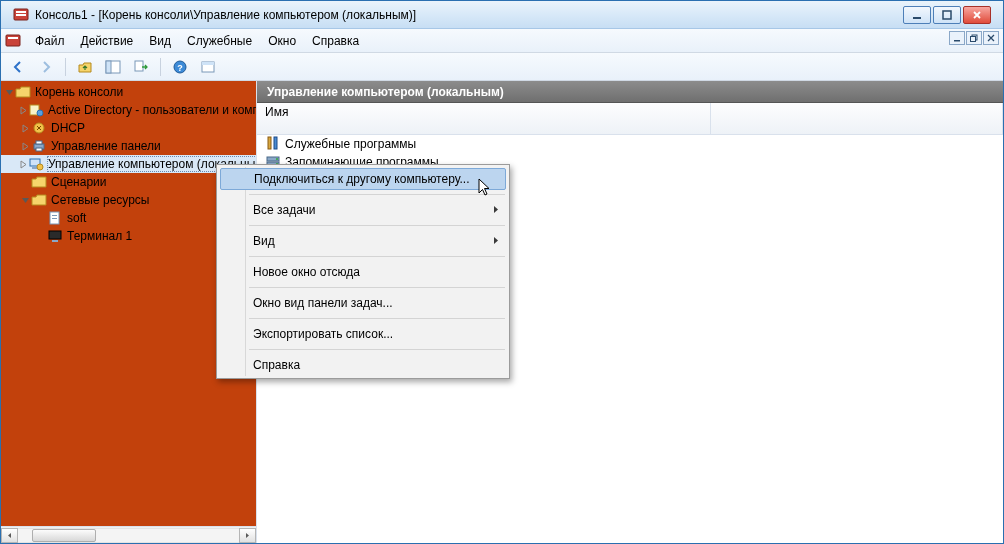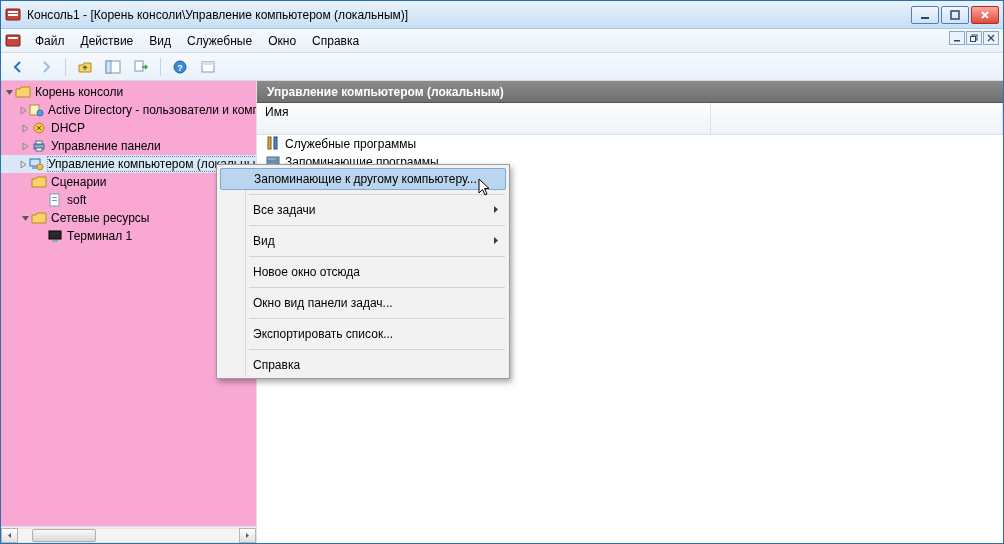--- a/index.html
+++ b/index.html
@@ -1,41 +1,41 @@
 <!DOCTYPE html>
 <html><head>
 <meta charset="utf-8">
 <style>
   * { box-sizing: border-box; }
   html, body { margin: 0; padding: 0; font-family: "Segoe UI", Tahoma, sans-serif; font-size: 12px; color: #000; }
   body { background: #fff; width: 1004px; height: 544px; overflow: hidden; position: relative; }
 
   .window { width: 1004px; height: 544px; border: 1px solid #2a6fb0; background: #fff; display: flex; flex-direction: column; }
 
-  .titlebar { height: 28px; background: linear-gradient(to bottom, #eaf3fb 0%, #d8e9f8 50%, #c7def4 100%); display: flex; align-items: center; padding: 0 4px; border-bottom: 1px solid #a7c7e7; }
+  .titlebar { height: 28px; background: linear-gradient(to bottom, #eaf3fb 0%, #d8e9f8 50%, #c7def4 100%); display: flex; align-items: center; padding: 0 12px; border-bottom: 1px solid #a7c7e7; }
   .titlebar .app-icon { width: 16px; height: 16px; margin-right: 6px; }
   .titlebar .title-text { flex: 1; font-size: 12px; color: #000; white-space: nowrap; overflow: hidden; }
   .titlebar .win-btns { display: flex; gap: 2px; }
   .win-btn { width: 28px; height: 18px; border: 1px solid #4d7fb8; border-radius: 2px; display: flex; align-items: center; justify-content: center; background: linear-gradient(to bottom,#f2f7fd,#cfe3f7); }
   .win-btn.close { background: linear-gradient(to bottom,#f8a7a0,#e04b3a); border-color: #a83028; }
   .win-btn svg { display: block; }
 
   .menubar { height: 24px; background: linear-gradient(to bottom,#f6fafe,#e9f1fa); border-bottom: 1px solid #d0d9e4; display: flex; align-items: center; padding-left: 4px; position: relative; }
   .menubar .menu-icon { width: 16px; height: 16px; margin-right: 6px; }
   .menubar .menu-item { padding: 2px 8px; cursor: default; }
   .mdi-btns { position: absolute; right: 4px; top: 2px; display: flex; gap: 1px; }
   .mdi-btn { width: 16px; height: 14px; border: 1px solid #8aa7c7; background: #eaf2fb; display: flex; align-items: center; justify-content: center; }
 
   .toolbar { height: 28px; background: linear-gradient(to bottom,#f6fafe,#e9f1fa); border-bottom: 1px solid #d0d9e4; display: flex; align-items: center; padding-left: 6px; gap: 6px; }
   .tool-sep { width: 1px; height: 18px; background: #c8d2df; margin: 0 2px; }
   .tool-btn { width: 22px; height: 22px; display: flex; align-items: center; justify-content: center; border: 1px solid transparent; border-radius: 2px; }
 
   .client { flex: 1; display: flex; overflow: hidden; }
 
-  .tree-pane { width: 256px; border-right: 1px solid #d9e1ec; background: #f9a8d4; display: flex; flex-direction: column; position: relative; }
+  .tree-pane { width: 256px; border-right: 1px solid #d9e1ec; background: #c2410c; display: flex; flex-direction: column; position: relative; }
   .tree-scroll { flex: 1; overflow: hidden; padding: 2px 0; }
   .tree-row { display: flex; align-items: center; height: 18px; padding-right: 4px; white-space: nowrap; cursor: default; }
   .tree-row .twisty { width: 12px; display: flex; align-items: center; justify-content: center; }
   .tree-row .node-icon { width: 16px; height: 16px; margin-right: 4px; display: flex; align-items: center; justify-content: center; }
   .tree-row.selected { background: #d9e8f7; }
   .tree-row.selected .label { outline: 1px dotted #6b8bb0; }
   .indent-0 { padding-left: 2px; }
   .indent-1 { padding-left: 18px; }
   .indent-2 { padding-left: 34px; }
 
@@ -261,43 +261,43 @@
         <div class="tree-row indent-1">
           <span class="twisty" style="width:12px"></span>
           <span class="node-icon">
               <svg class="svg16" viewBox="0 0 16 16">
                 <path d="M1 5 L5 5 L6 3 L15 3 L15 13 L1 13 Z" fill="#f6d46b" stroke="#b58a1e"></path>
               </svg>
             </span>
           <span class="label">Сценарии</span>
         </div>
 
+        <div class="tree-row indent-1">
+          <span class="twisty">
+              <svg width="9" height="9" viewBox="0 0 9 9">
+                <path d="M1 2 L8 2 L4.5 7 Z" fill="#595959"></path>
+              </svg>
+            </span>
+          <span class="node-icon">
+              <svg class="svg16" viewBox="0 0 16 16">
+                <path d="M1 5 L5 5 L6 3 L15 3 L15 13 L1 13 Z" fill="#f6d46b" stroke="#b58a1e"></path>
+              </svg>
+            </span>
+          <span class="label">Сетевые ресурсы</span>
+        </div>
         <div class="tree-row indent-2">
           <span class="twisty" style="width:12px"></span>
           <span class="node-icon">
               <svg class="svg16" viewBox="0 0 16 16">
                 <rect x="3" y="2" width="9" height="12" fill="#fff" stroke="#7a98b8"></rect>
                 <rect x="5" y="5" width="5" height="1" fill="#7a98b8"></rect>
                 <rect x="5" y="8" width="5" height="1" fill="#7a98b8"></rect>
               </svg>
             </span>
           <span class="label">soft</span>
-        </div>
-        <div class="tree-row indent-1">
-          <span class="twisty">
-              <svg width="9" height="9" viewBox="0 0 9 9">
-                <path d="M1 2 L8 2 L4.5 7 Z" fill="#595959"></path>
-              </svg>
-            </span>
-          <span class="node-icon">
-              <svg class="svg16" viewBox="0 0 16 16">
-                <path d="M1 5 L5 5 L6 3 L15 3 L15 13 L1 13 Z" fill="#f6d46b" stroke="#b58a1e"></path>
-              </svg>
-            </span>
-          <span class="label">Сетевые ресурсы</span>
         </div>
 
         <div class="tree-row indent-2">
           <span class="twisty" style="width:12px"></span>
           <span class="node-icon">
               <svg class="svg16" viewBox="0 0 16 16">
                 <rect x="2" y="3" width="12" height="8" fill="#2a2a2a" stroke="#000"></rect>
                 <rect x="5" y="12" width="6" height="2" fill="#8aa7c7"></rect>
               </svg>
             </span>
@@ -348,21 +348,21 @@
       </div>
     </div>
 
   </div>
 </div>
 
 <div class="context-menu">
   <div class="gutter-line"></div>
 
   <div class="ctx-item highlight">
-    <span>Запоминающие к другому компьютеру...</span>
+    <span>Подключиться к другому компьютеру...</span>
   </div>
   <div class="ctx-sep"></div>
 
   <div class="ctx-item">
     <span>Все задачи</span>
     <span class="ctx-arrow"><svg width="6" height="9" viewBox="0 0 6 9">
           <path d="M1 1 L5 4.5 L1 8 Z" fill="#3a3a3a"></path>
         </svg></span>
   </div>
   <div class="ctx-sep"></div>

